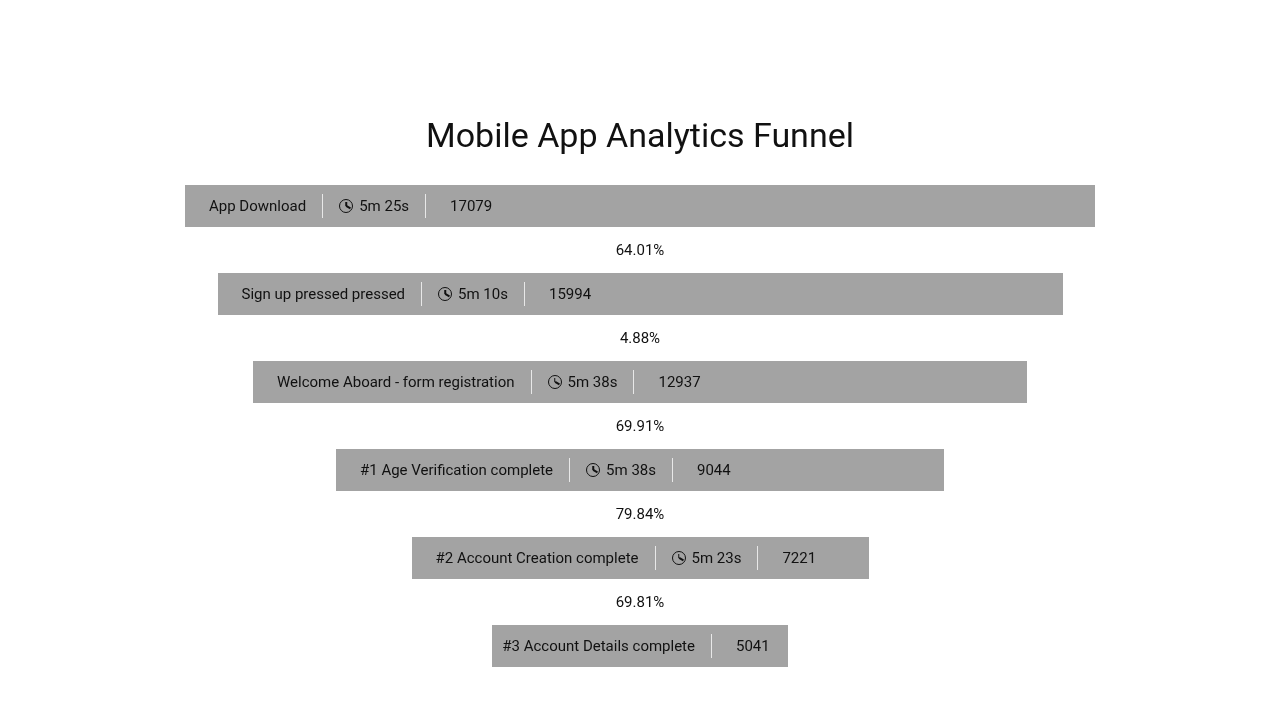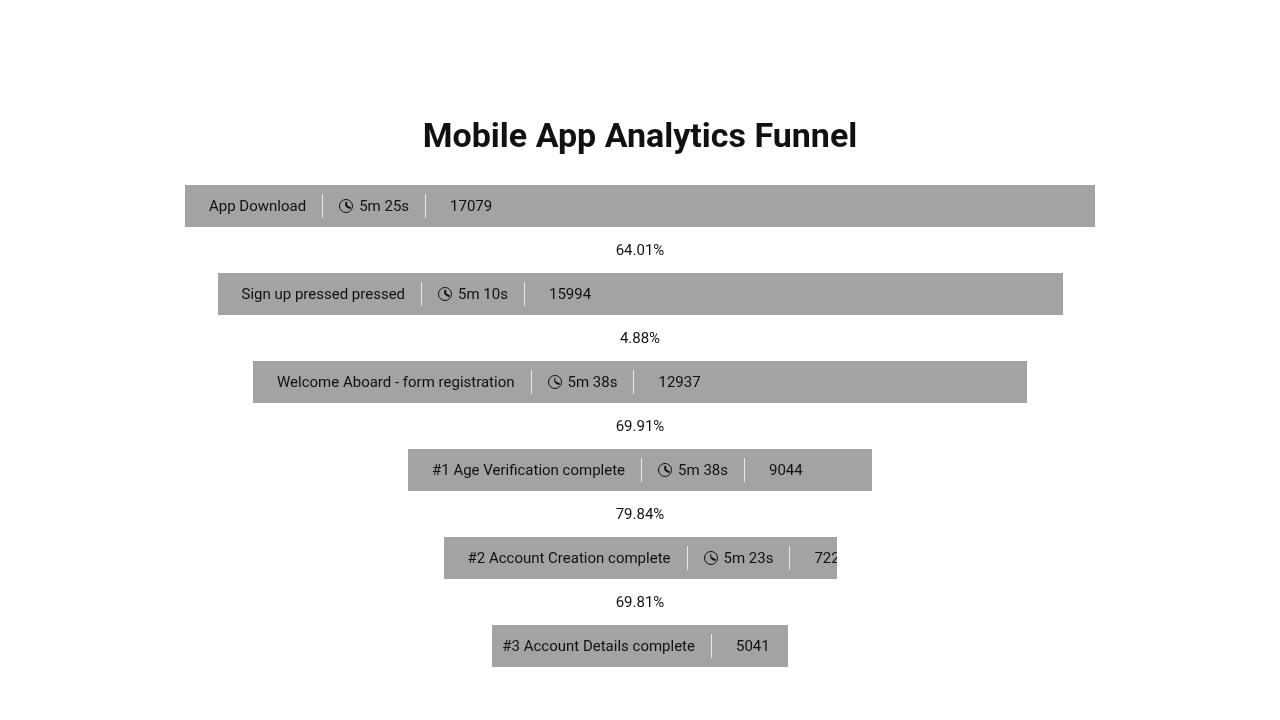--- a/index.html
+++ b/index.html
@@ -13,21 +13,21 @@
     overflow: hidden;
   }
   .container {
     width: 1280px;
     height: 720px;
     position: relative;
   }
   .title {
     text-align: center;
     font-size: 34px;
-    font-weight: 700;
+    font-weight: 400;
     margin-top: 115px;
     margin-bottom: 30px;
   }
   .funnel {
     display: flex;
     flex-direction: column;
     align-items: center;
   }
   .step {
     background: #a3a3a3;
@@ -131,33 +131,33 @@
       <span class="divider"></span>
       <span class="cell cell-time">
         <span class="clock-icon"></span>
         <span>5m 38s</span>
       </span>
       <span class="divider"></span>
       <span class="cell cell-count">12937</span>
     </div>
     <div class="pct">69.91%</div>
 
-    <div class="step" style="width:464px">
+    <div class="step" style="width:608px">
       <span class="cell cell-label">#1 Age Verification complete</span>
       <span class="divider"></span>
       <span class="cell cell-time">
         <span class="clock-icon"></span>
         <span>5m 38s</span>
       </span>
       <span class="divider"></span>
       <span class="cell cell-count">9044</span>
     </div>
     <div class="pct">79.84%</div>
 
-    <div class="step" style="width:393px">
+    <div class="step" style="width:457px">
       <span class="cell cell-label">#2 Account Creation complete</span>
       <span class="divider"></span>
       <span class="cell cell-time">
         <span class="clock-icon"></span>
         <span>5m 23s</span>
       </span>
       <span class="divider"></span>
       <span class="cell cell-count">7221</span>
     </div>
     <div class="pct">69.81%</div>

